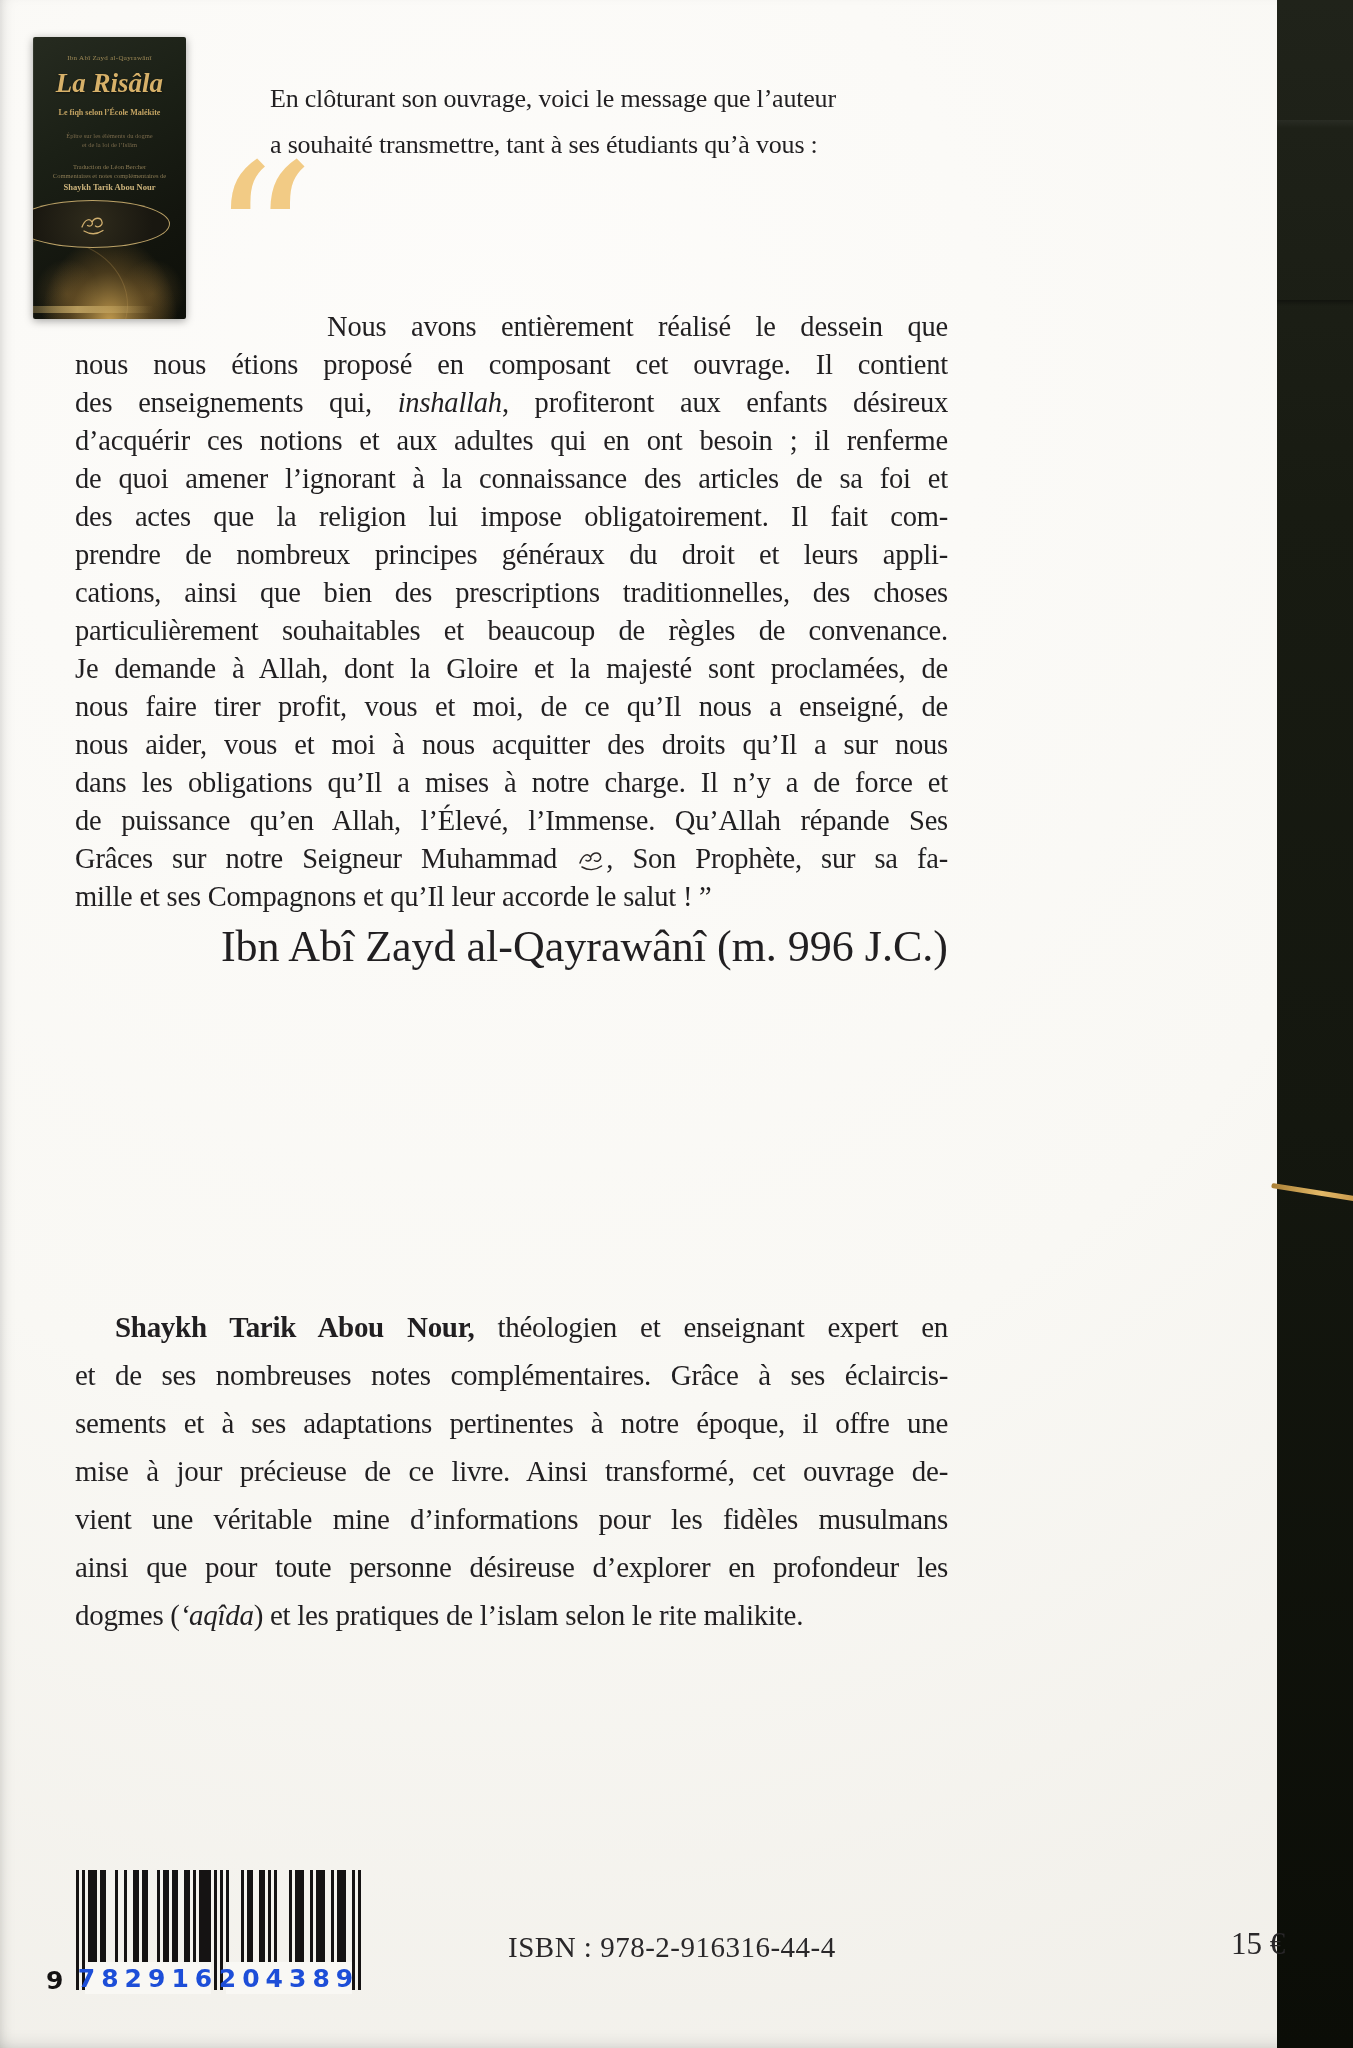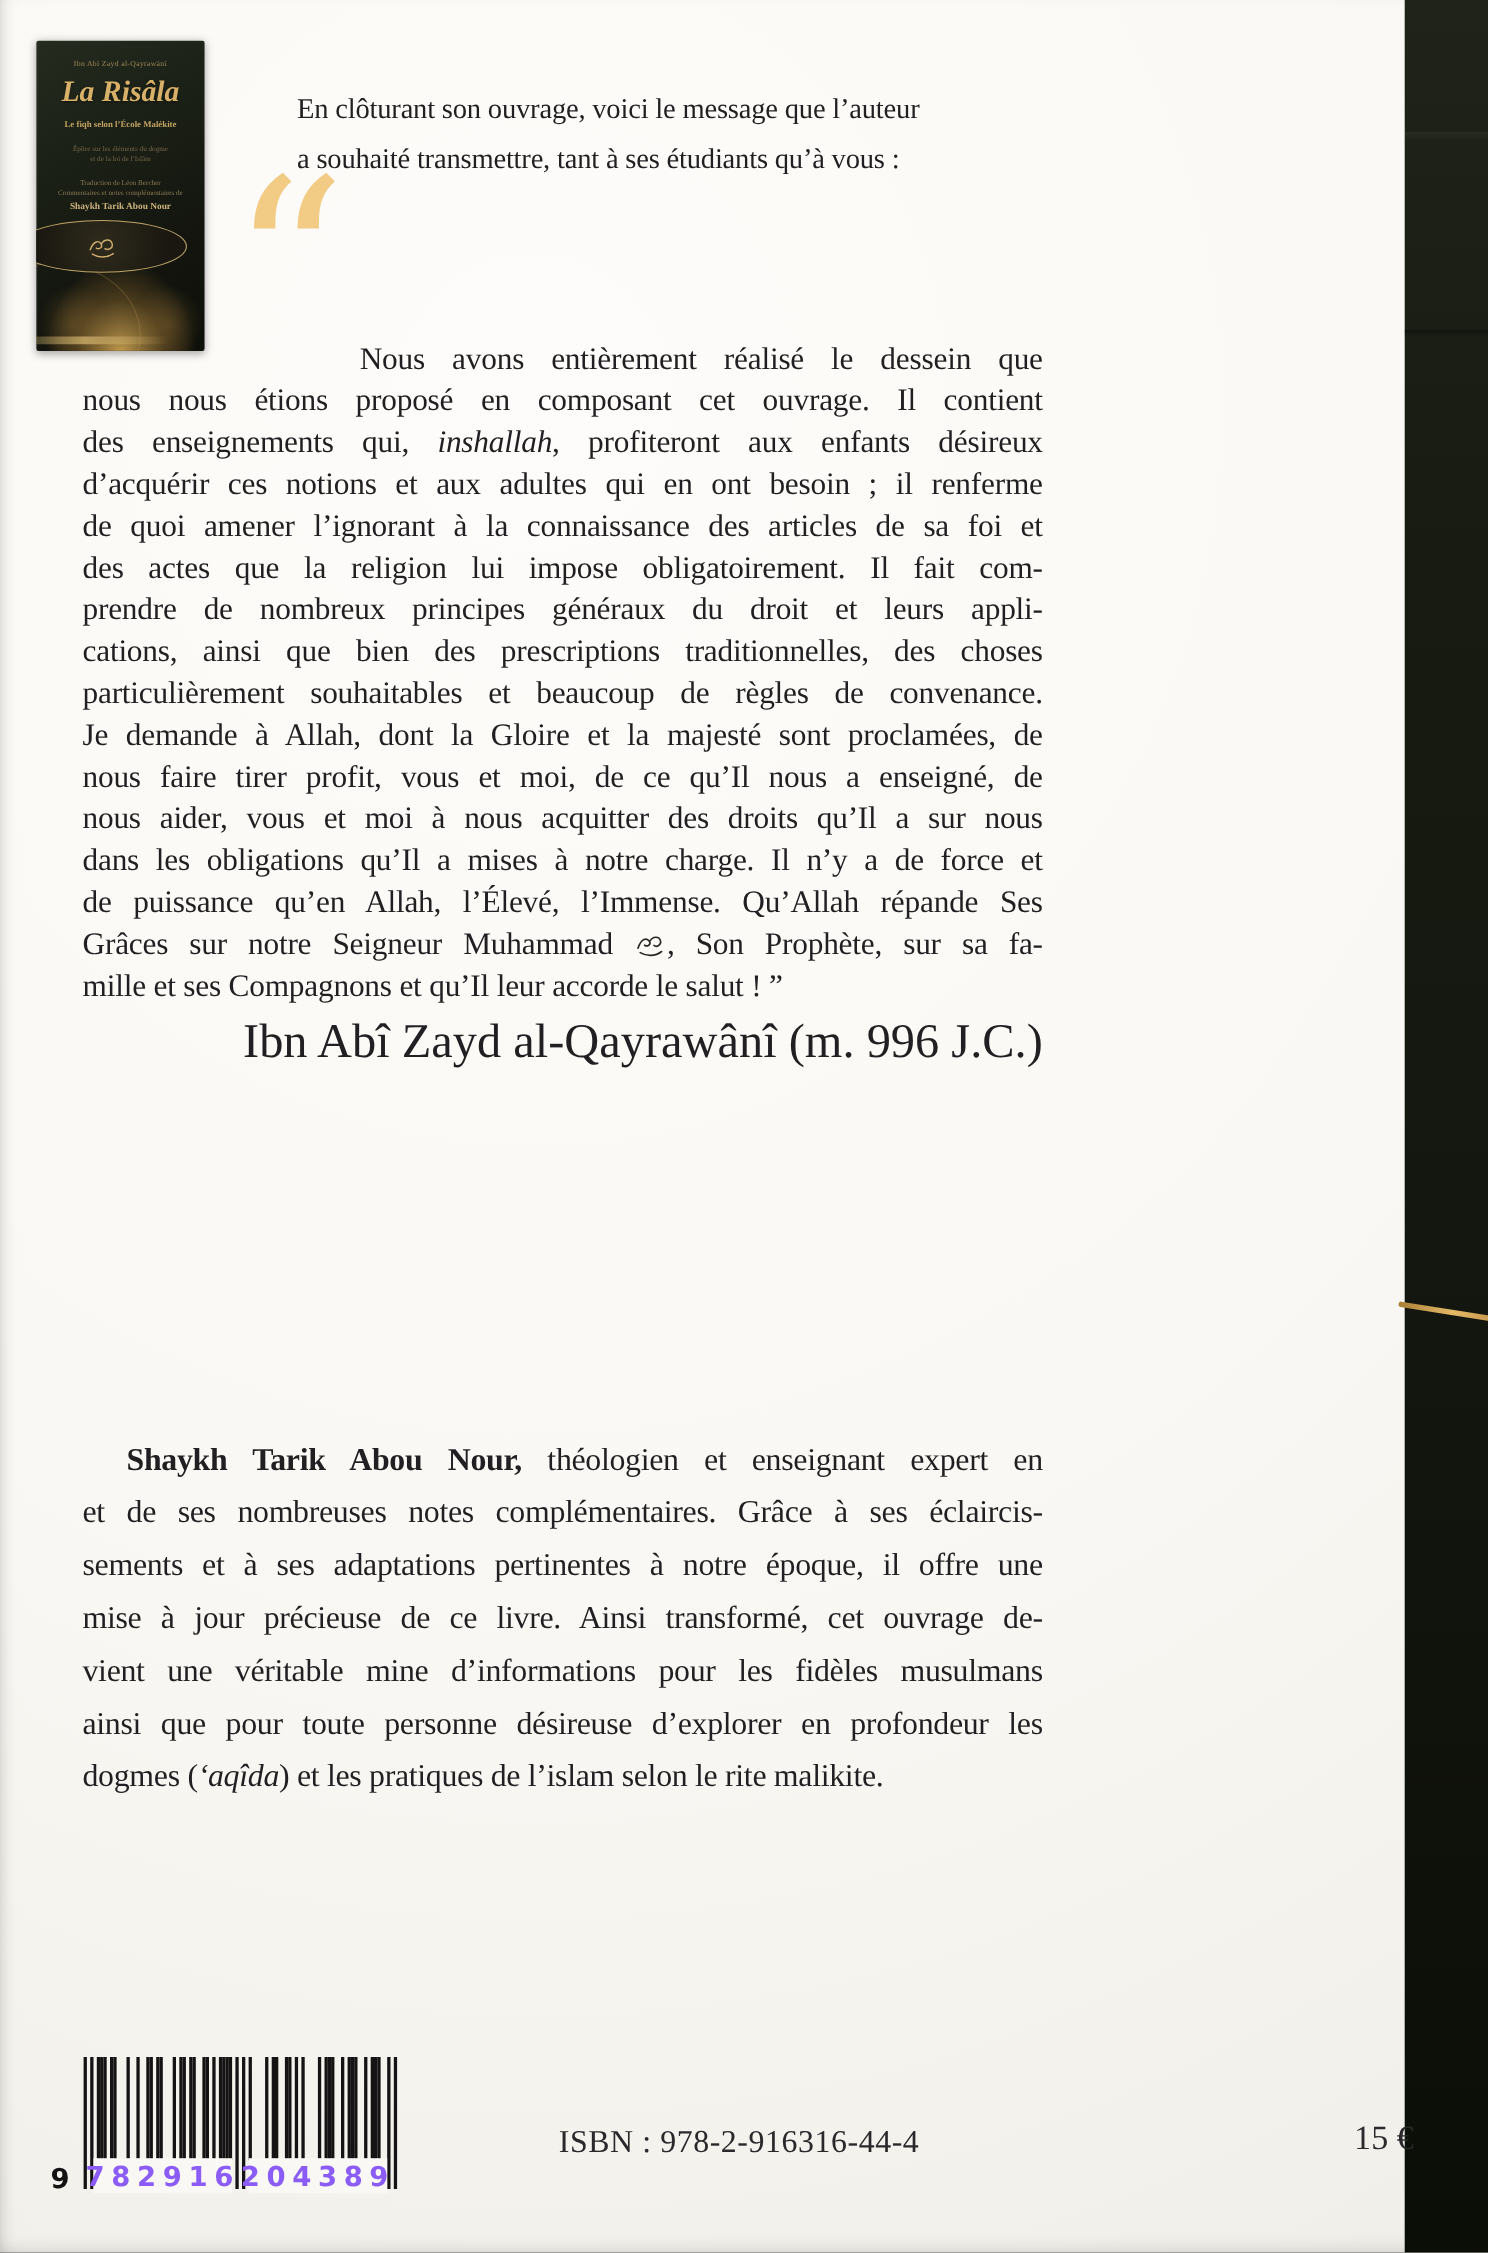--- a/index.html
+++ b/index.html
@@ -95,21 +95,21 @@
 
   
   #barcode { position:absolute; left:76px; top:1870px; width:285px; height:150px; }
   #bars { position:absolute; left:0; top:0; display:flex; }
   #bars div { width:3px; height:94px; }
   #bars div.on { background:#151313; }
   #bars div.guard { height:120px; }
   .digit-box {
     position:absolute; top:92px; height:32px; background:#f9f8f4;
     font-family:"DejaVu Sans","Liberation Sans",sans-serif; font-weight:bold;
-    font-size:25px; letter-spacing:6px; color:#8b5cf6;
+    font-size:25px; letter-spacing:6px; color:#1d4ed8;
     display:flex; align-items:center; justify-content:center;
   }
   #digit-left  { left:9px;   width:126px; }
   #digit-right { left:150px; width:126px; }
   #digit-first {
     position:absolute; left:-30px; top:96px;
     font-family:"DejaVu Sans","Liberation Sans",sans-serif; font-weight:bold;
     font-size:25px; color:#141212;
   }
 

